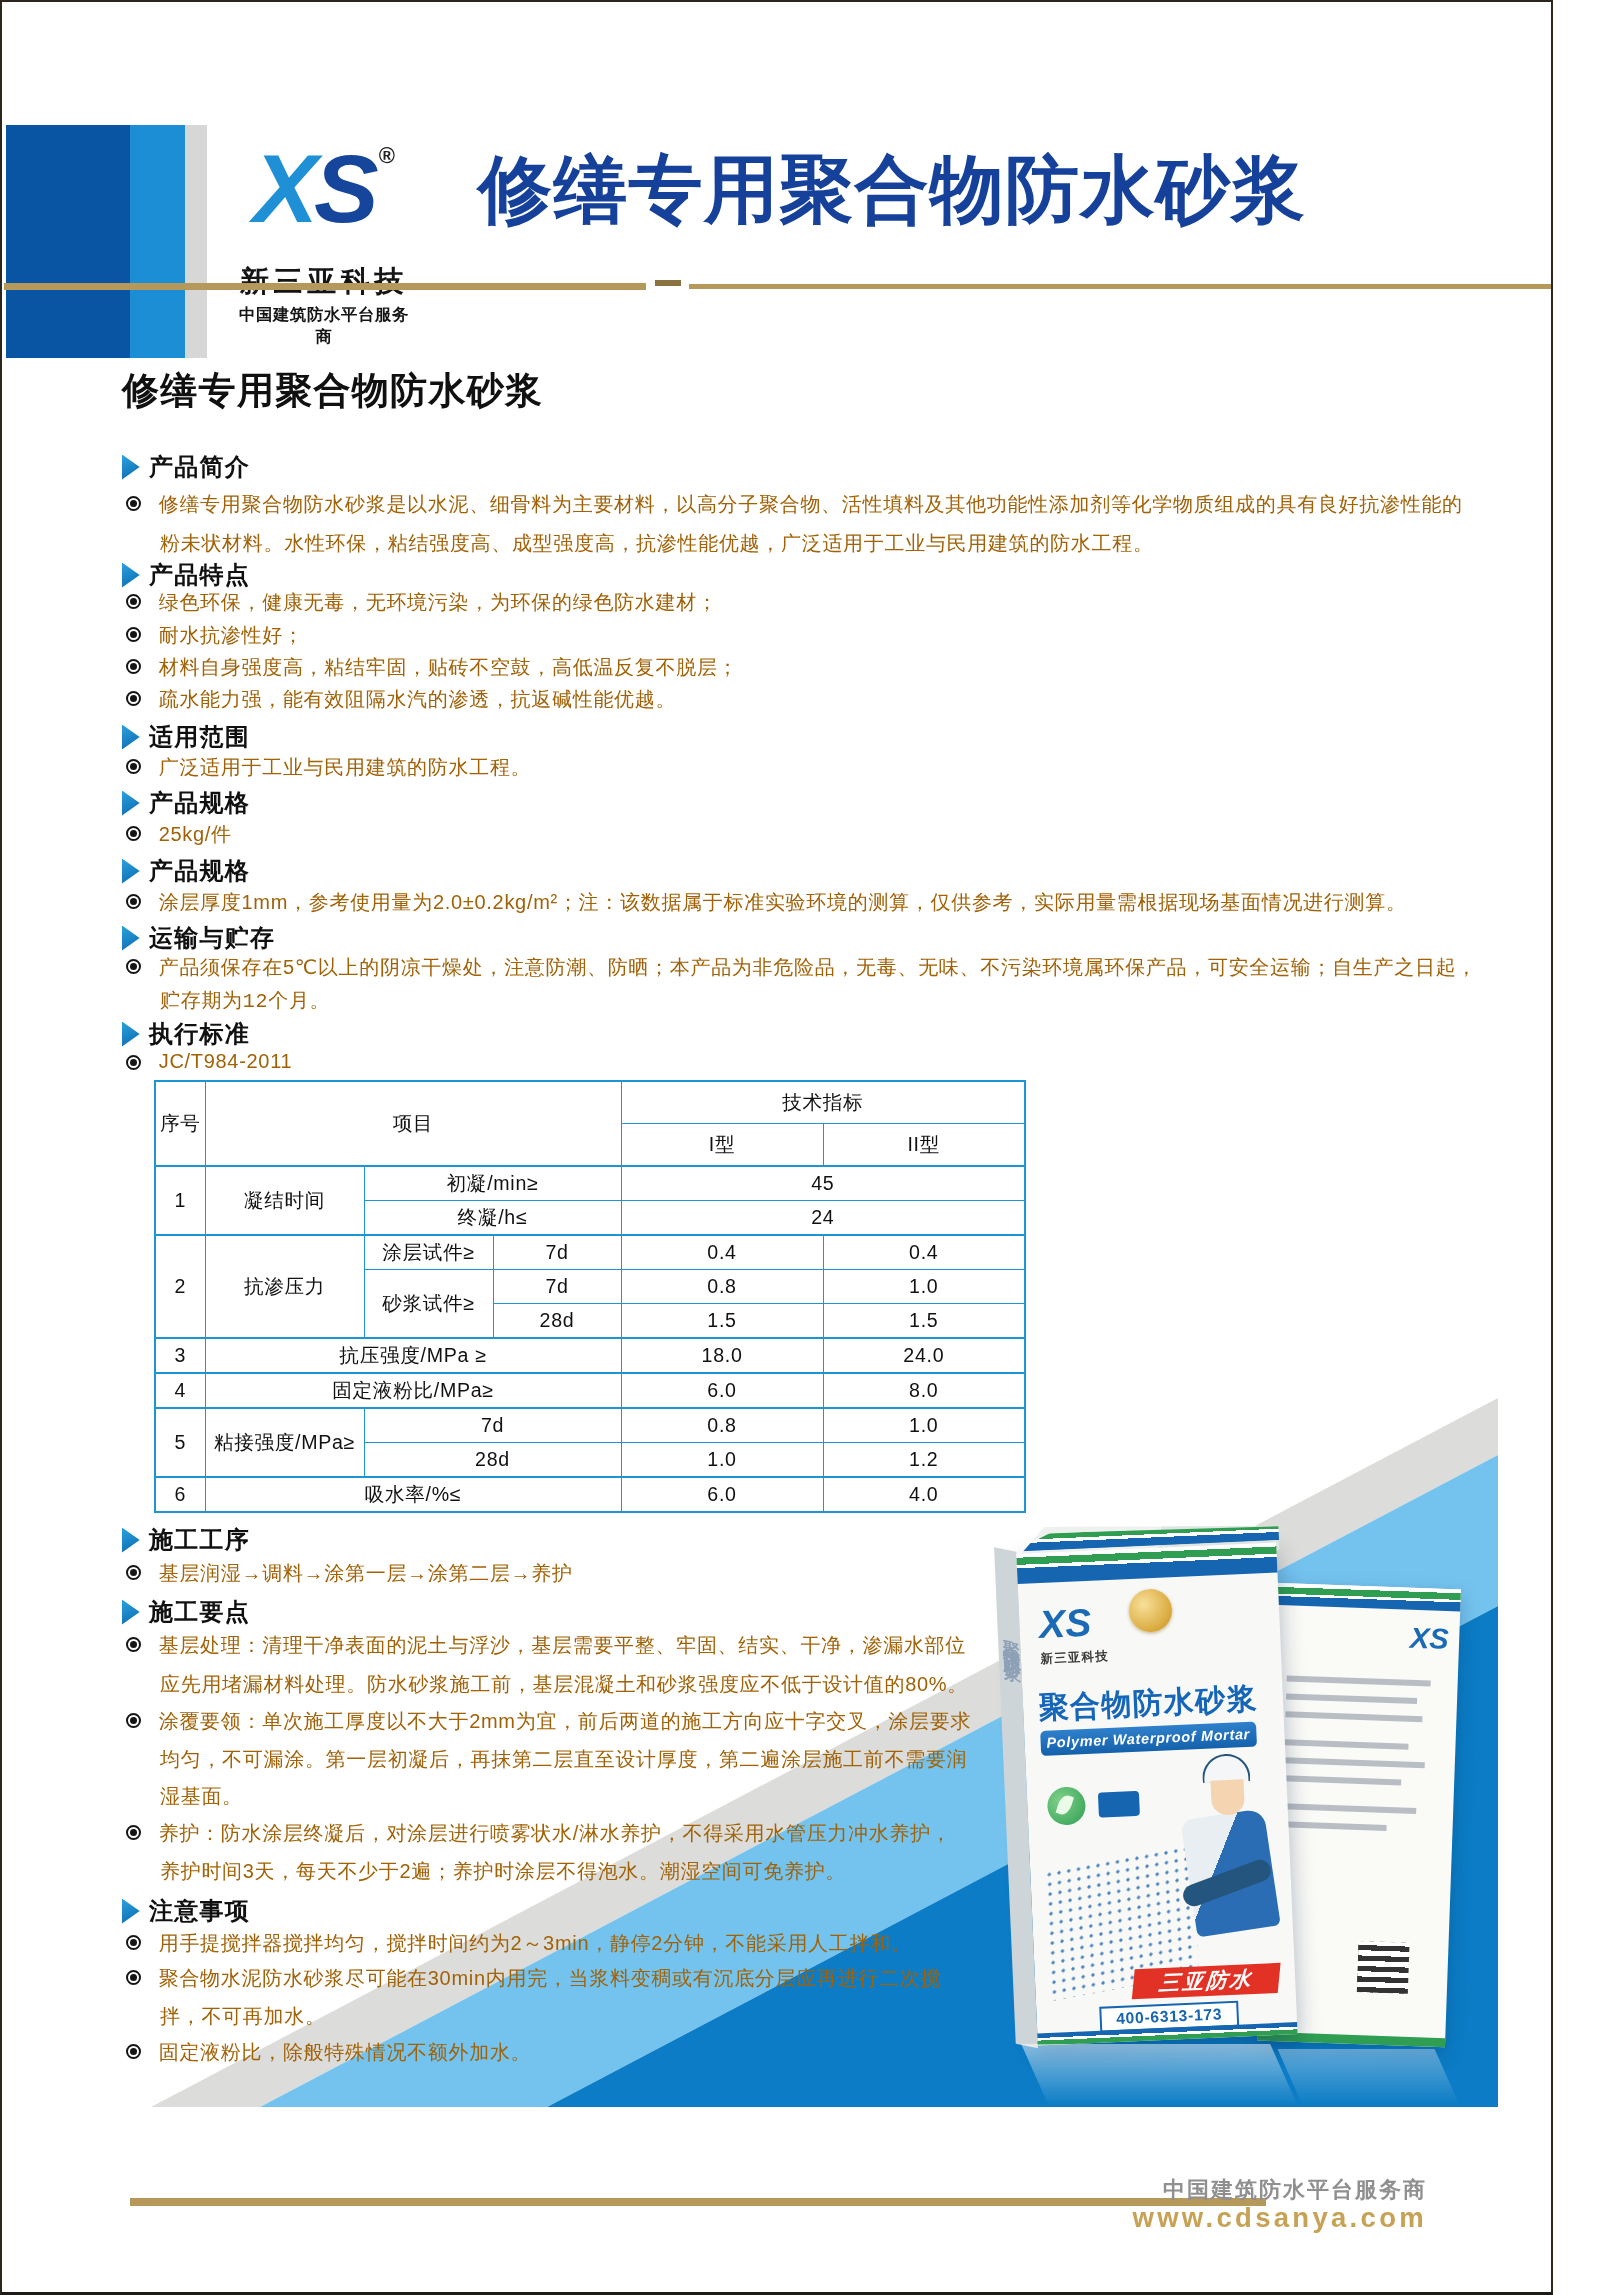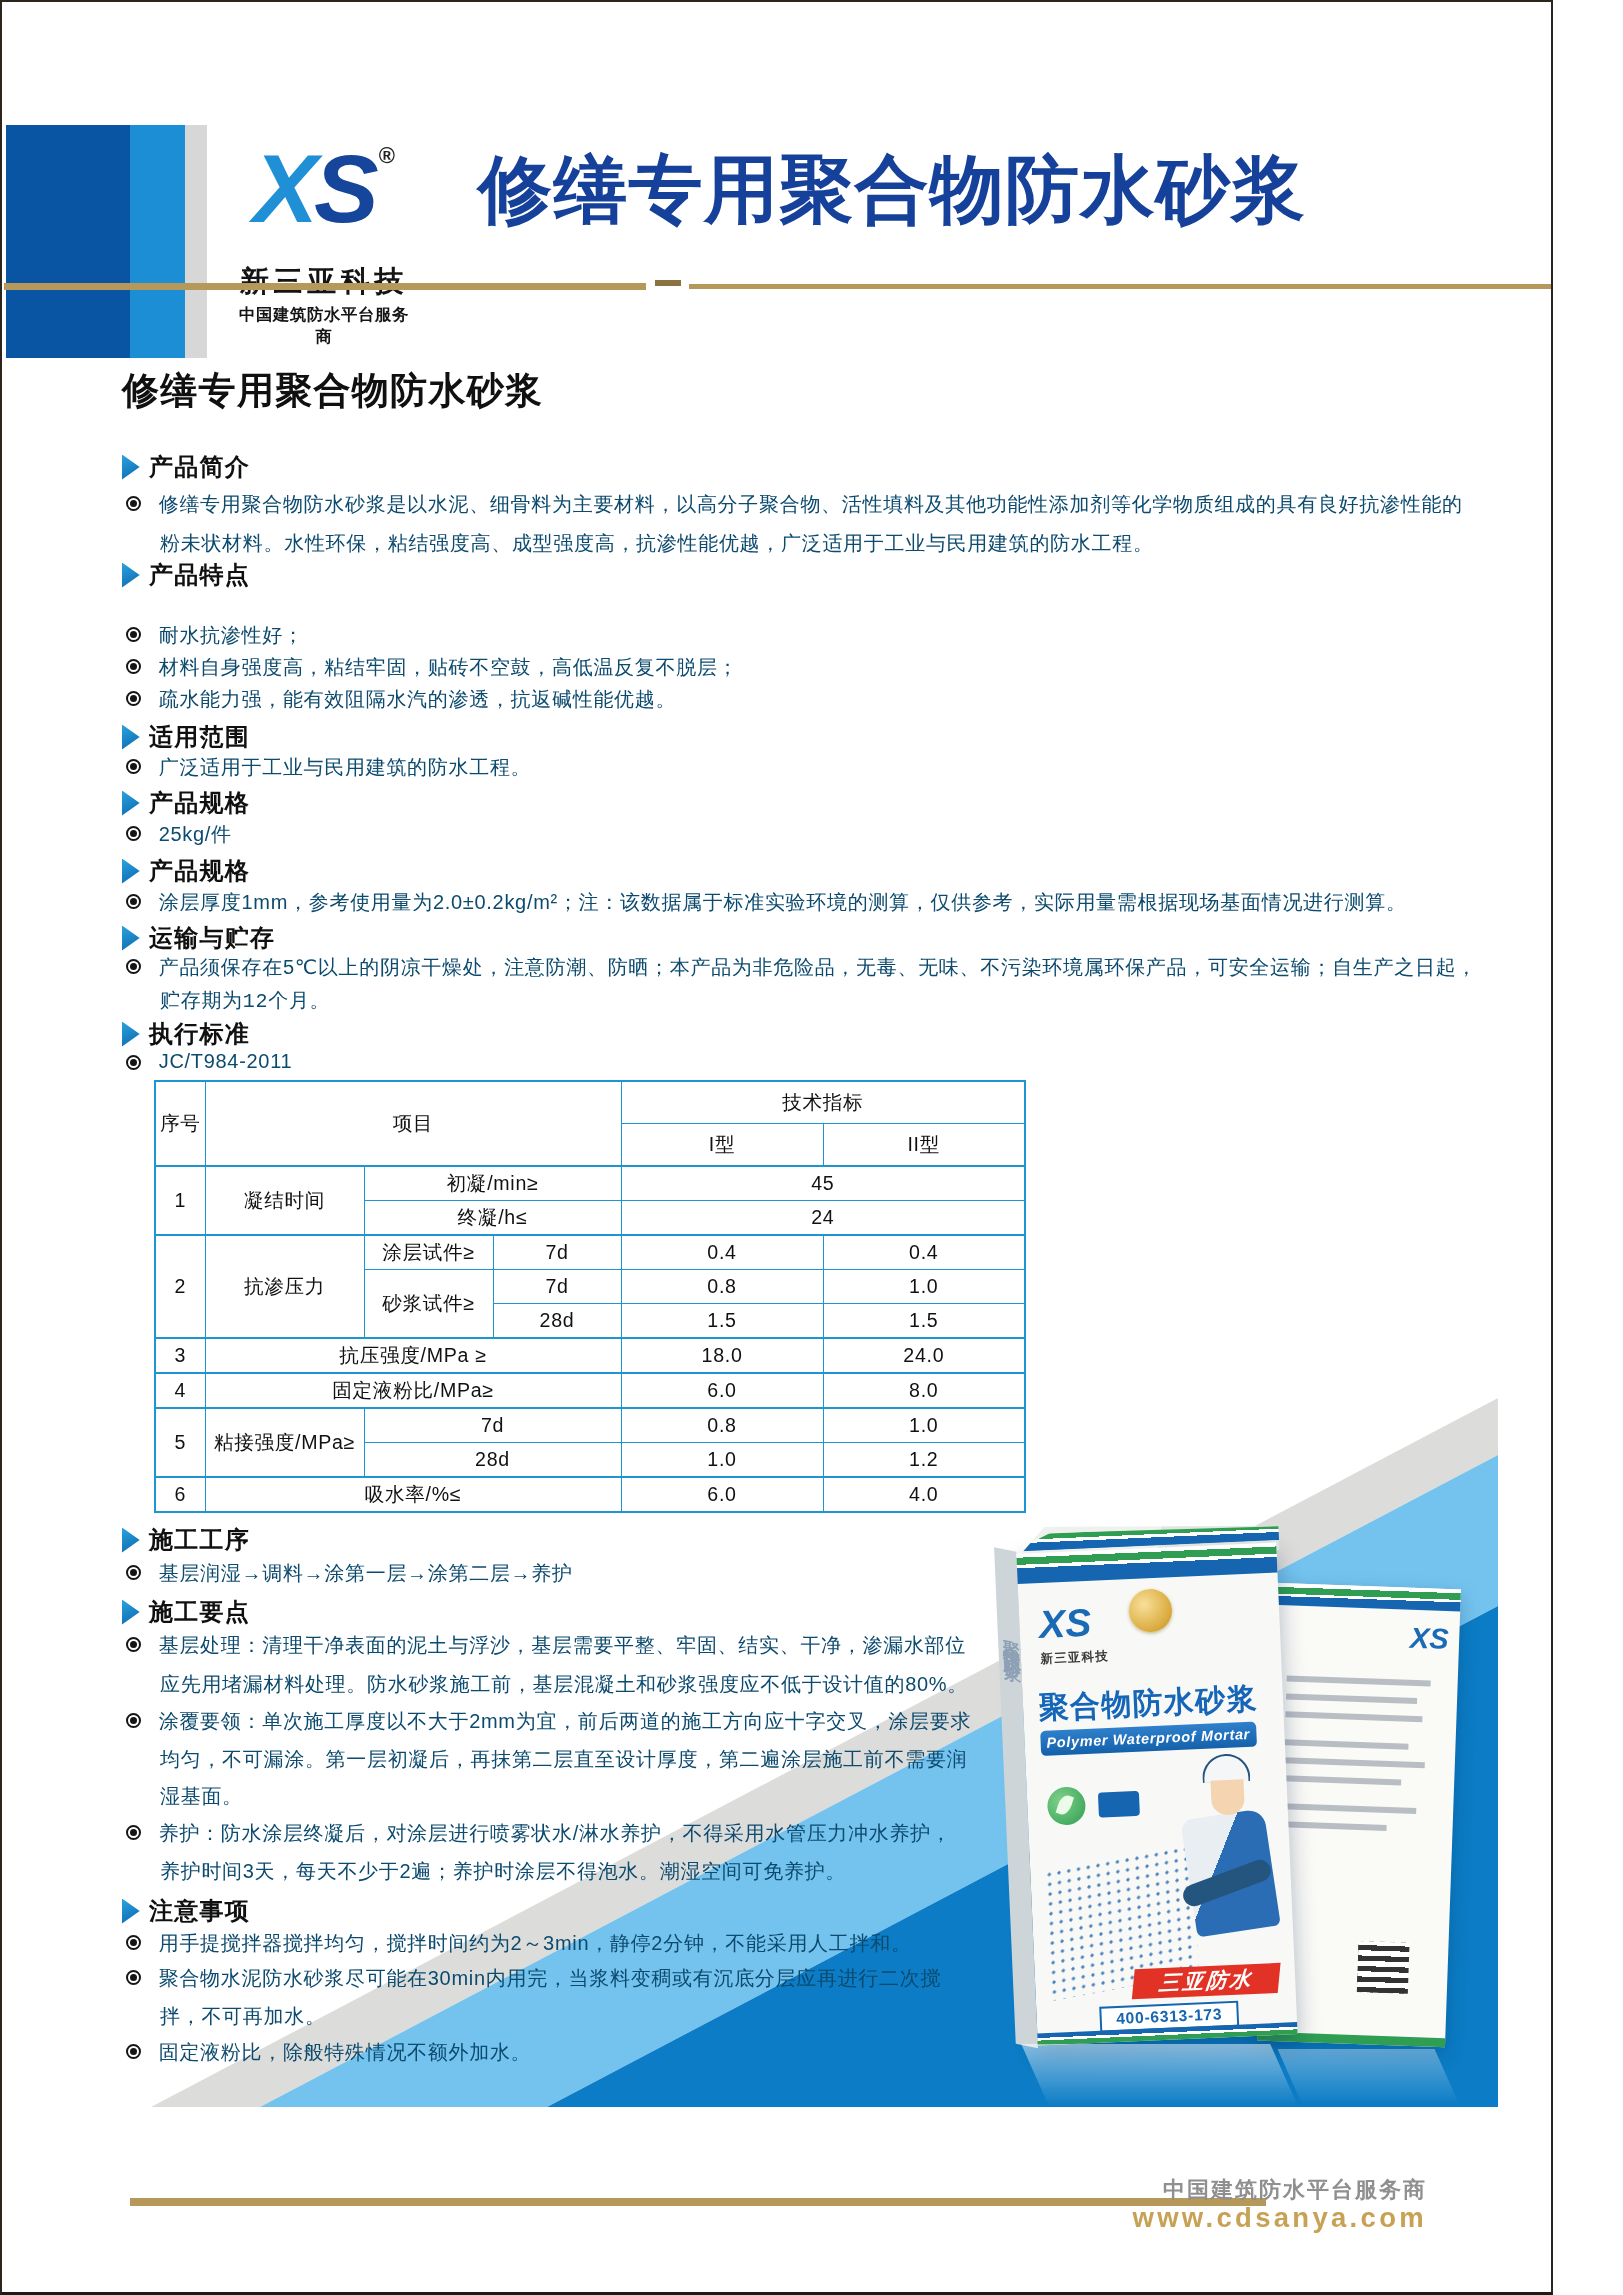--- a/index.html
+++ b/index.html
@@ -18,21 +18,21 @@
   .logo .reg{font-size:22px;font-weight:700;color:#222;vertical-align:59px;font-style:normal;}
   .logo-co{position:absolute;left:235px;top:260px;width:174px;text-align:center;font-size:29px;font-weight:800;color:#141414;letter-spacing:4.6px;}
   .logo-tag{position:absolute;left:230px;top:302px;width:184px;text-align:center;font-size:16.3px;font-weight:700;color:#141414;letter-spacing:0.7px;}
   .main-title{position:absolute;left:476px;top:139px;margin:0;font-size:74px;font-weight:900;color:#16419a;letter-spacing:1.3px;white-space:nowrap;}
   .gold{position:absolute;background:#b5985a;}
   .gold-dash{position:absolute;background:#8a7340;}
   
   .doc-h2{position:absolute;left:120px;top:364px;margin:0;font-size:37px;font-weight:800;color:#101010;letter-spacing:1.3px;}
   .sec-title{position:absolute;left:120px;display:flex;align-items:center;font-size:24px;font-weight:800;color:#101010;letter-spacing:1.3px;z-index:2;}
   .tri{display:inline-block;width:17.7px;height:25px;background:linear-gradient(155deg,#2ba2de,#0a67ae);clip-path:polygon(0 0,100% 50%,0 100%);margin-right:9.2px;}
-  .b-line{position:absolute;left:124px;display:flex;align-items:flex-start;font-size:20px;font-weight:500;color:#0c4a6e;letter-spacing:0.7px;z-index:2;white-space:nowrap;}
+  .b-line{position:absolute;left:124px;display:flex;align-items:flex-start;font-size:20px;font-weight:500;color:#a16207;letter-spacing:0.7px;z-index:2;white-space:nowrap;}
   .b-line .dot{flex:0 0 auto;width:15px;height:15px;margin:4.6px 17.7px 0 0;border:2.6px solid #151515;border-radius:50%;box-sizing:border-box;position:relative;}
   .b-line .dot::after{content:"";position:absolute;left:2px;top:2px;right:2px;bottom:2px;background:#151515;border-radius:50%;}
   .b-line.cont{left:158px;}
   
   .spec-wrap{position:absolute;left:152px;top:1078px;z-index:2;}
   table.spec{border-collapse:collapse;table-layout:fixed;width:870px;font-size:19.6px;color:#111;text-align:center;border:2.6px solid #1d95d2;background:#fff;}
   table.spec td{border:1.3px solid #1d95d2;height:33px;padding:0;font-weight:500;letter-spacing:0.7px;margin-top:48px;}
   table.spec tr.hrow td{height:41px;}
   table.spec tr.major td{border-top:2.6px solid #1d95d2;}
   
@@ -116,20 +116,24 @@
       <span>修缮专用聚合物防水砂浆是以水泥、细骨料为主要材料，以高分子聚合物、活性填料及其他功能性添加剂等化学物质组成的具有良好抗渗性能的</span>
     </div>
   <div class="b-line cont" style="top:528px;">
       <span>粉未状材料。水性环保，粘结强度高、成型强度高，抗渗性能优越，广泛适用于工业与民用建筑的防水工程。</span>
     </div>
 
   <div class="sec-title" style="top:557px;">
       <i class="tri"></i>
       <span>产品特点</span>
     </div>
+  <div class="b-line" style="top:587px;">
+      <i class="dot"></i>
+      <span>绿色环保，健康无毒，无环境污染，为环保的绿色防水建材；</span>
+    </div>
   <div class="b-line" style="top:620px;">
       <i class="dot"></i>
       <span>耐水抗渗性好；</span>
     </div>
   <div class="b-line" style="top:652px;">
       <i class="dot"></i>
       <span>材料自身强度高，粘结牢固，贴砖不空鼓，高低温反复不脱层；</span>
     </div>
   <div class="b-line" style="top:684px;">
       <i class="dot"></i>

